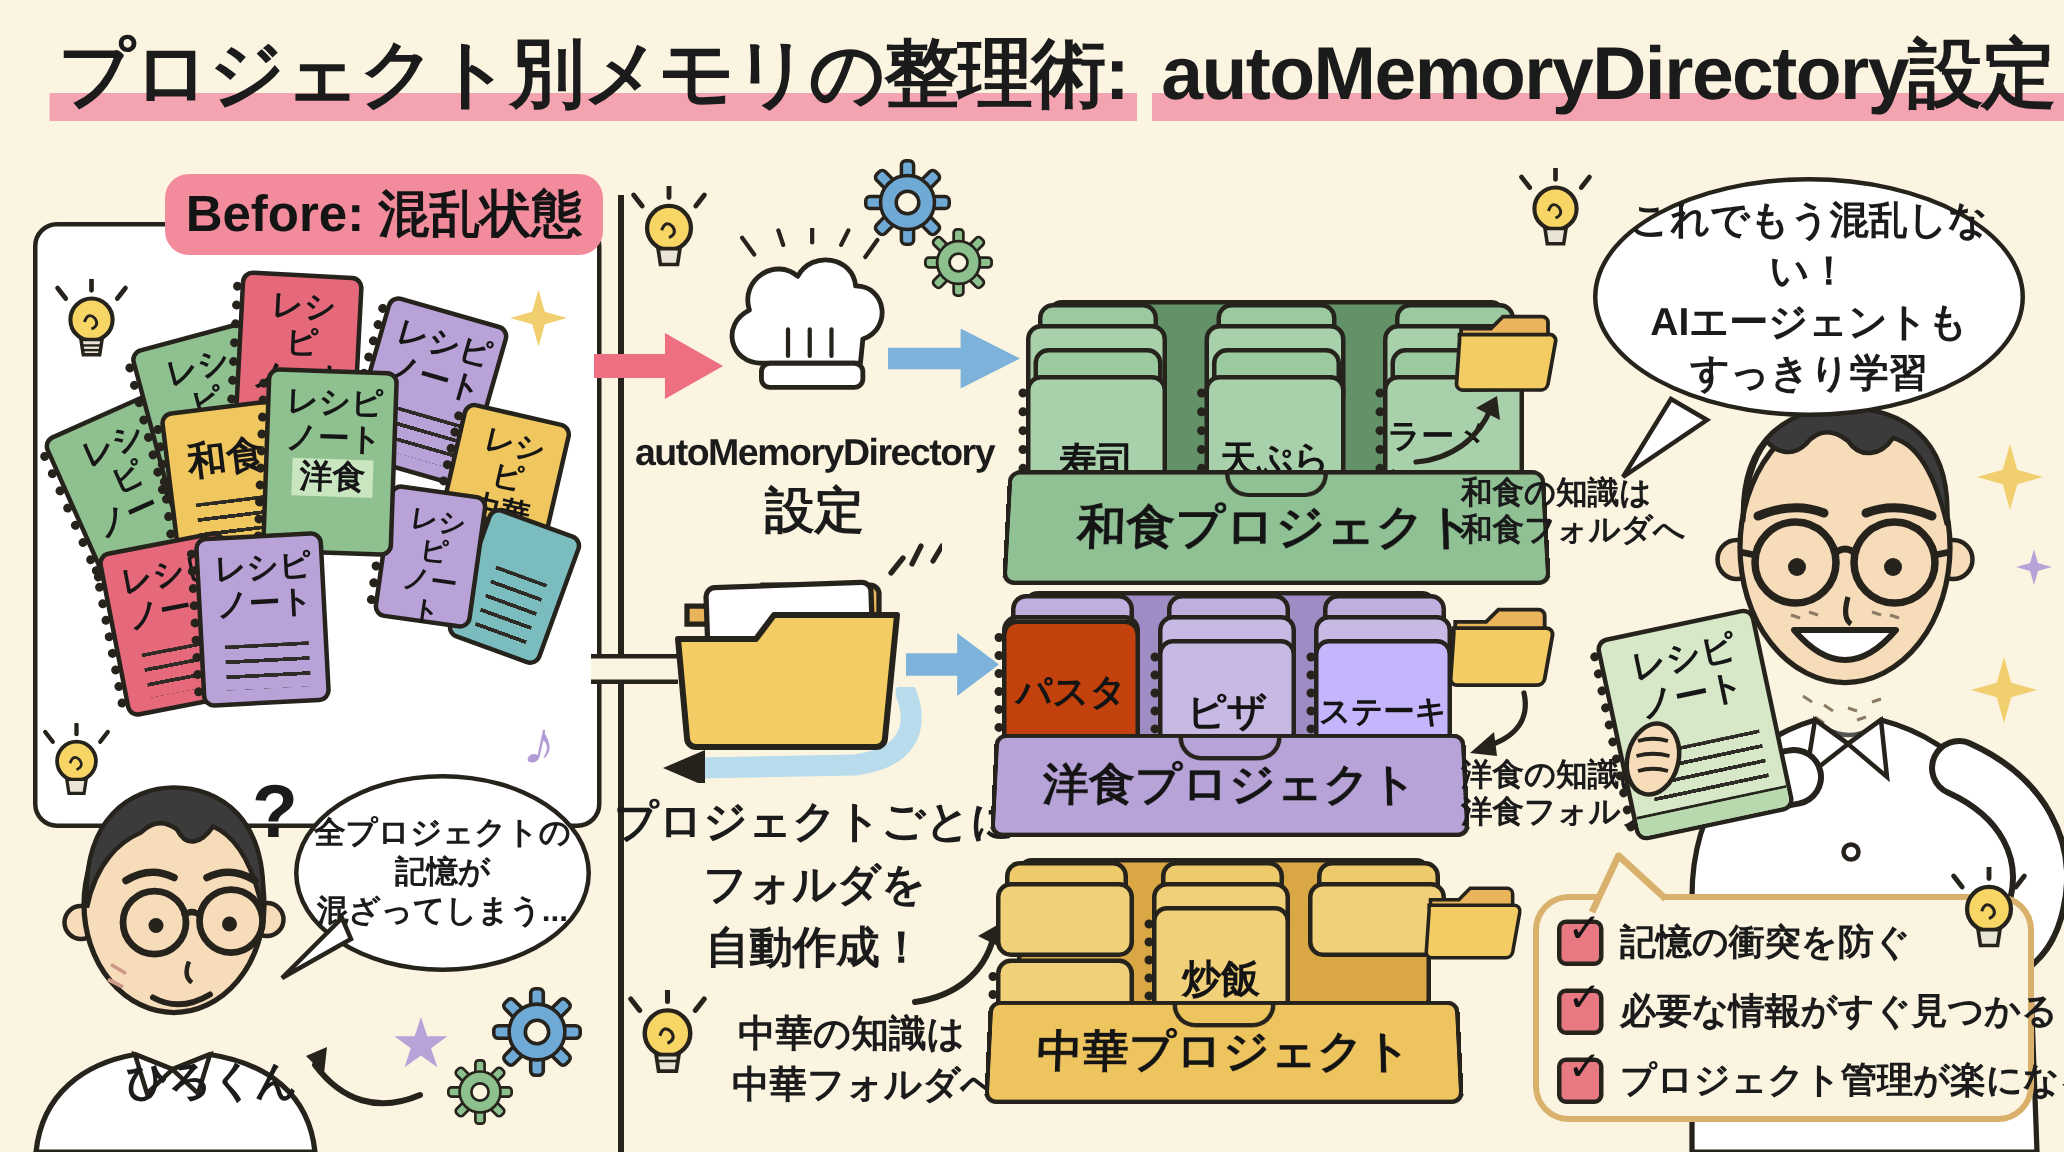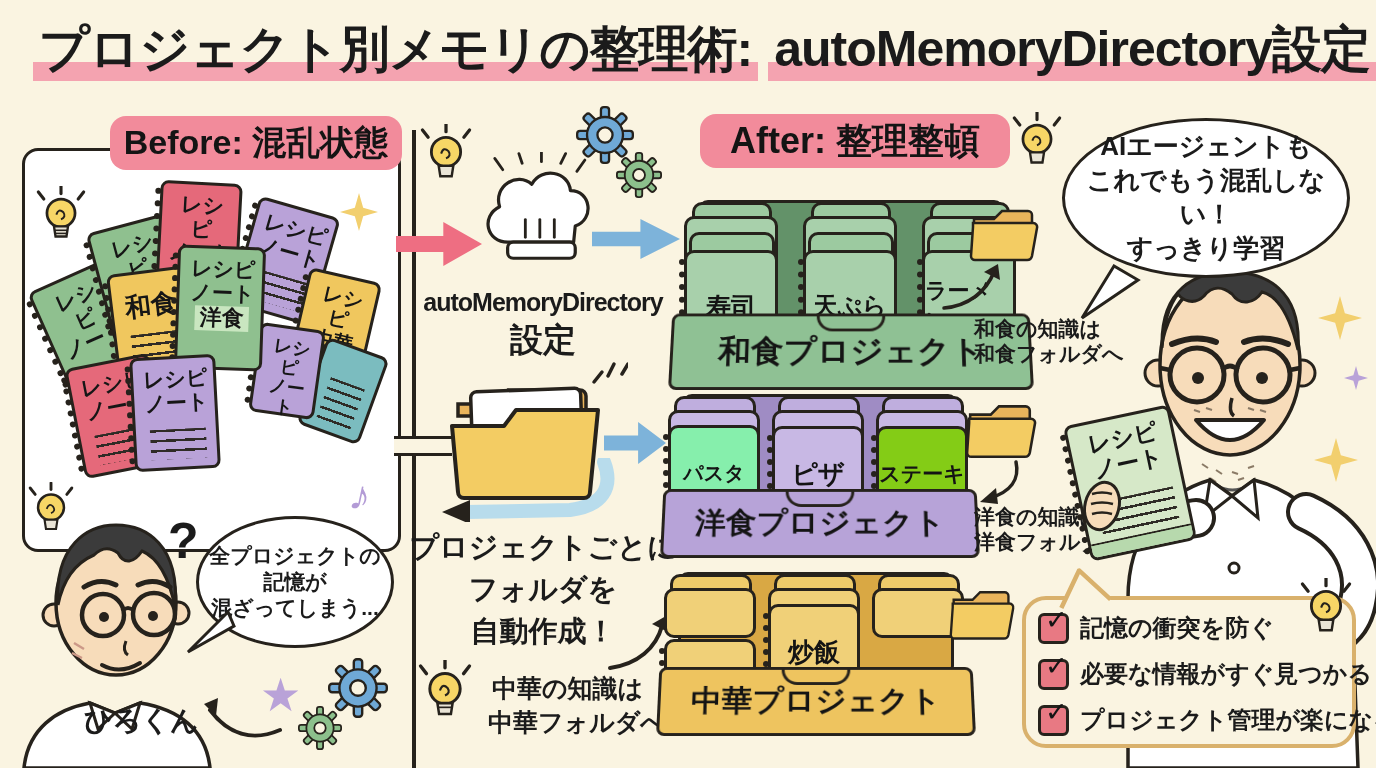--- a/index.html
+++ b/index.html
@@ -318,21 +318,20 @@
     <path d="M23,51 h18 l-2,13 h-14 z" fill="#e9e4d6" stroke="#26221c" stroke-width="3"></path>
     <line x1="24" y1="56" x2="40" y2="56" stroke="#26221c" stroke-width="2"></line>
   </svg>
   <div class="abs t900" style="left:492px;top:672px;font-size:25px;">中華の知識は</div>
   <div class="abs t900" style="left:488px;top:706px;font-size:25px;">中華フォルダへ</div>
   <svg class="abs" style="left:604px;top:612px;" width="66" height="62" viewBox="0 0 66 62">
     <path d="M6,56 C34,52 52,36 58,14" fill="none" stroke="#26221c" stroke-width="4" stroke-linecap="round"></path>
     <path d="M48,12 L62,4 L64,20 Z" fill="#26221c"></path>
   </svg>
 
-  <div class="abs hdr" style="left:700px;top:114px;width:310px;height:54px;font-size:36px;">After: 整理整頓</div>
   <svg class="abs" style="left:1012px;top:112px;" width="50" height="62" viewBox="0 0 64 78">
     <g stroke="#26221c" stroke-width="4" stroke-linecap="round">
         <line x1="10" y1="16" x2="3" y2="7"></line>
         <line x1="32" y1="9" x2="32" y2="0"></line>
         <line x1="54" y1="16" x2="61" y2="7"></line>
       </g>
     <circle cx="32" cy="34" r="18" fill="#f7d666" stroke="#26221c" stroke-width="3.5"></circle>
     <path d="M26,36 q3,-9 9,-3 q4,6 -3,9" fill="none" stroke="#26221c" stroke-width="2.5"></path>
     <path d="M23,51 h18 l-2,13 h-14 z" fill="#e9e4d6" stroke="#26221c" stroke-width="3"></path>
   </svg>
@@ -380,37 +379,37 @@
     <path d="M46,10 L60,2 L62,18 Z" fill="#26221c"></path>
   </svg>
   <div class="abs note-s" style="left:974px;top:316px;">和食の知識は</div>
   <div class="abs note-s" style="left:974px;top:341px;">和食フォルダへ</div>
 
   <div class="drawer" style="left:660px;top:394px;width:320px;height:164px;">
     <div class="dback" style="left:22px;right:22px;height:98px;background:#9f8cc4;"></div>
     <div class="dcol" style="left:8px;">
       <div class="dcard" style="top:2px;left:6px;width:82px;height:50px;background:#bfaede;"></div>
       <div class="dcard" style="top:16px;left:0;width:92px;height:50px;background:#c8b8e4;"></div>
-      <div class="dcard dc1" style="top:31px;left:0;width:92px;height:96px;background:#86efac;font-size:20px;">
+      <div class="dcard dc1" style="top:19px;left:0;width:92px;height:96px;background:#c2410c;font-size:24px;">
           <span class="sp"></span>
           <span>パスタ</span>
         </div>
     </div>
     <div class="dcol" style="left:112px;text-align:center;">
       <div class="dcard" style="top:2px;left:6px;width:82px;height:50px;background:#bfaede;"></div>
       <div class="dcard" style="top:16px;left:0;width:92px;height:50px;background:#c8b8e4;"></div>
       <div class="dcard dc1" style="top:32px;left:0;width:92px;height:96px;background:#c8b8e4;font-size:26px;">
           <span class="sp"></span>
           <span>ピザ</span>
         </div>
     </div>
     <div class="dcol" style="left:216px;">
       <div class="dcard" style="top:2px;left:6px;width:82px;height:50px;background:#bfaede;"></div>
       <div class="dcard" style="top:16px;left:0;width:92px;height:50px;background:#c8b8e4;"></div>
-      <div class="dcard dc1" style="top:32px;left:0;width:92px;height:96px;background:#84cc16;font-size:21px;">
+      <div class="dcard dc1" style="top:32px;left:0;width:92px;height:96px;background:#c4b5fd;font-size:21px;">
           <span class="sp"></span>
           <span>ステーキ</span>
         </div>
     </div>
     <div class="dfront" style="height:66px;background:#b7a3d8;font-size:31px;">
       <div class="dhandle"></div>
       <span>洋食プロジェクト</span>
     </div>
   </div>
   <svg class="abs" style="left:964px;top:398px;" width="74" height="62" viewBox="0 0 72 60">
@@ -510,22 +509,22 @@
   <svg class="abs" style="left:1078px;top:476px;z-index:6;" width="46" height="58" viewBox="0 0 46 58">
     <ellipse cx="24" cy="30" rx="17" ry="24" fill="#f7dcba" stroke="#26221c" stroke-width="3" transform="rotate(14 24 30)"></ellipse>
     <g stroke="#26221c" stroke-width="2.5" fill="none">
         <path d="M14,18 q10,-3 20,0"></path>
         <path d="M13,28 q11,-3 22,0"></path>
         <path d="M14,38 q10,-3 20,0"></path>
       </g>
   </svg>
 
   <div class="abs bubble" style="left:1062px;top:118px;width:288px;height:160px;font-size:26px;line-height:1.3;z-index:7;">
+    <div>これでもう混乱しない！</div>
     <div>AIエージェントも</div>
-    <div>これでもう混乱しない！</div>
     <div>すっきり学習</div>
   </div>
   <svg class="abs" style="left:1080px;top:264px;z-index:7;" width="62" height="58" viewBox="0 0 62 58">
     <path d="M34,2 L2,54 L58,16 Z" fill="#fff" stroke="#26221c" stroke-width="3"></path>
   </svg>
 
   <div class="abs spark" style="left:1318px;top:296px;width:44px;height:44px;background:#f2cf6e;"></div>
   <div class="abs spark" style="left:1344px;top:366px;width:24px;height:24px;background:#b9a2d8;"></div>
   <div class="abs spark" style="left:1314px;top:438px;width:44px;height:44px;background:#f2cf6e;"></div>
 

